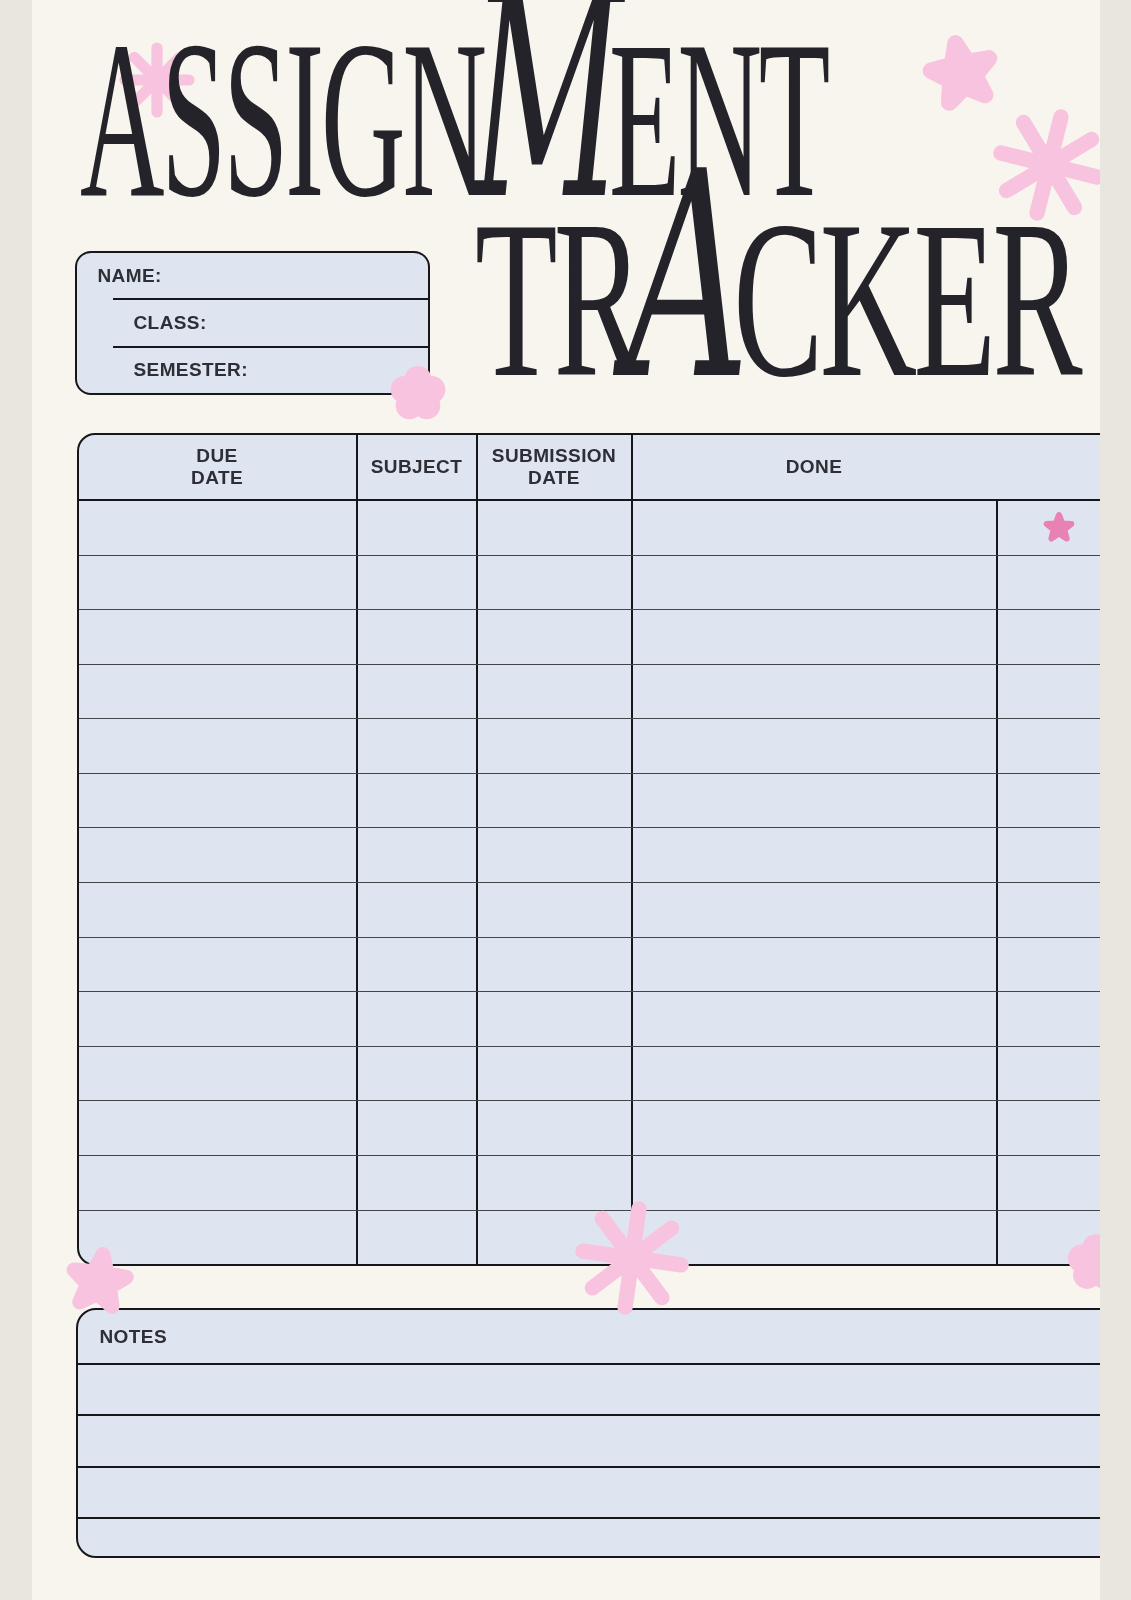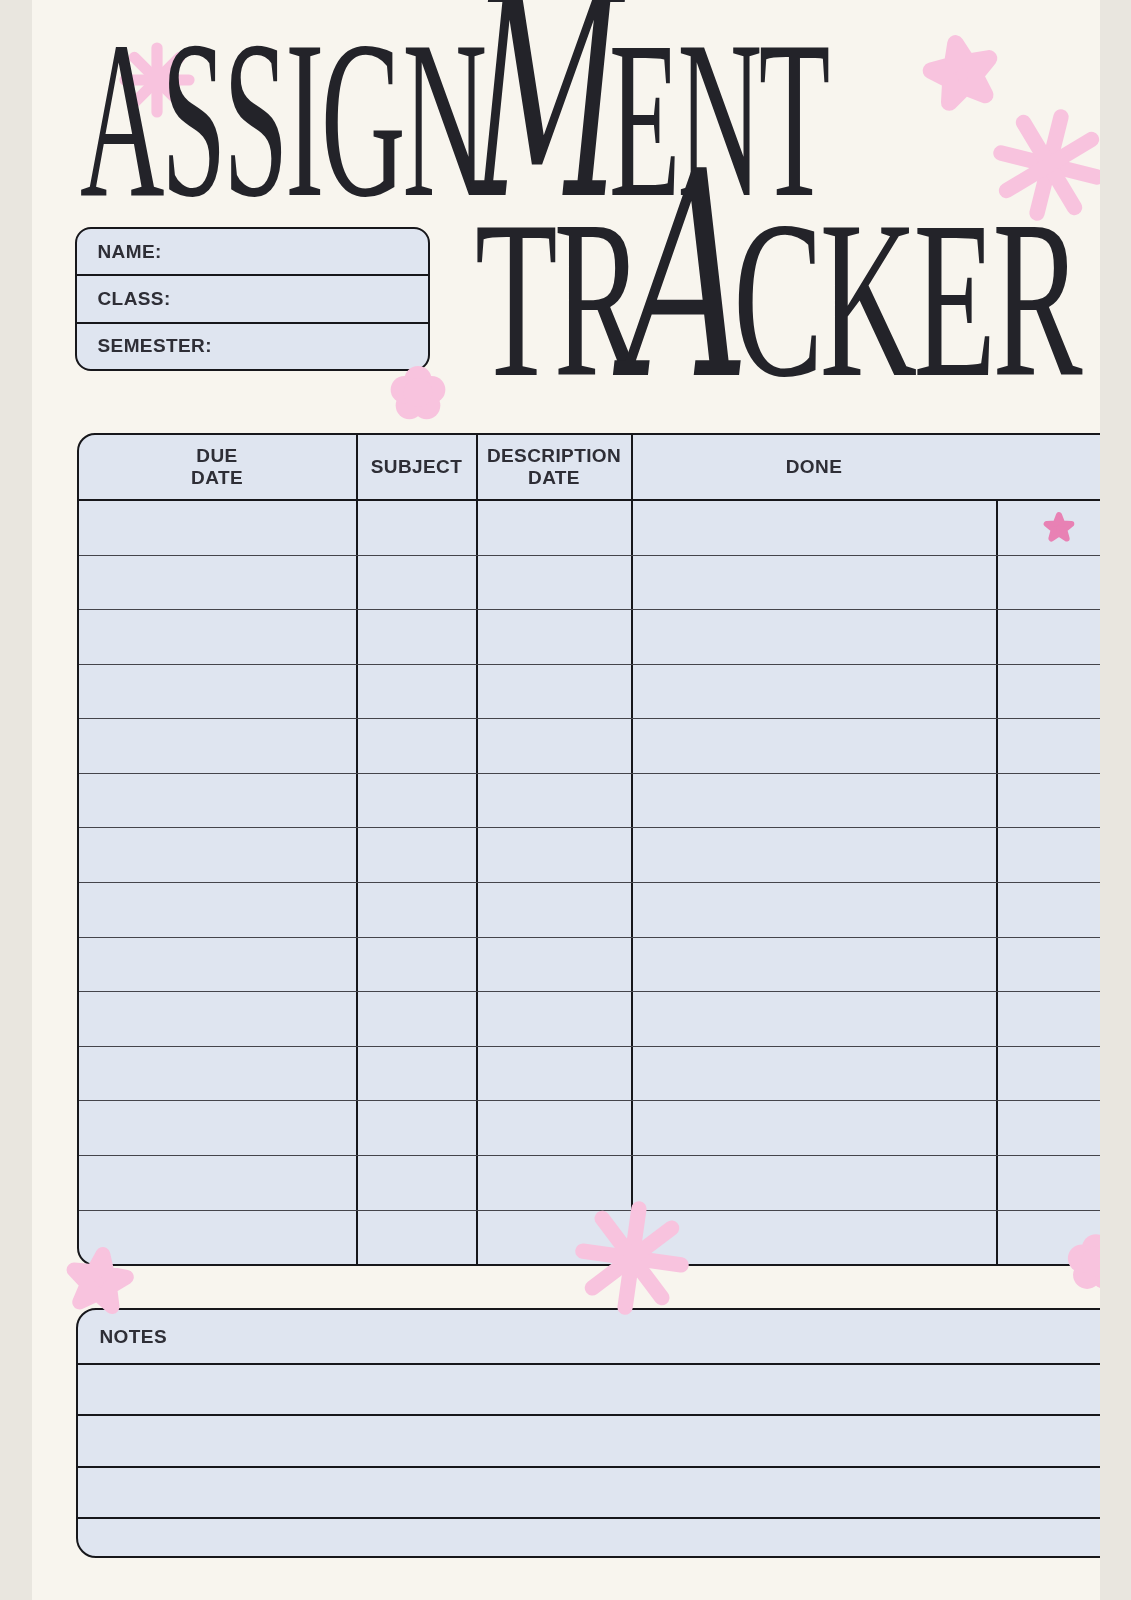--- a/index.html
+++ b/index.html
@@ -35,27 +35,27 @@
   .deco-sparkle-top-left     { left:85px;  top:40px;   width:80px;  height:80px; z-index:1; }
   .deco-star-top-right       { left:884px; top:28px;   width:92px;  height:92px; transform:rotate(-12deg); }
   .deco-sparkle-top-right    { left:958px; top:106px;  width:118px; height:118px; transform:rotate(14deg); }
   .deco-flower-header        { left:350px; top:358px;  width:72px;  height:72px; }
   .deco-star-bottom-left     { left:26px;  top:1241px; width:82px;  height:82px; transform:rotate(8deg); }
   .deco-sparkle-bottom-center{ left:541px; top:1199px; width:118px; height:118px; transform:rotate(8deg); }
   .deco-flower-bottom-right  { left:1027px;top:1226px; width:74px;  height:74px; }
 
   
   .info-box {
-    position:absolute; left:43px; top:227px; width:351px; height:140px; z-index:3;
+    position:absolute; left:43px; top:251px; width:351px; height:140px; z-index:3;
     background:var(--panel-color,#dfe5f0);
     border:2px solid var(--line-color,#17171b); border-radius:16px;
     overflow:hidden; display:flex; flex-direction:column;text-align:center;
   }
   .info-field { flex:1; display:flex; align-items:center; padding-left:21px; }
-  .info-field + .info-field { border-top:2px solid var(--line-color,#17171b); }
+  .info-field + .info-field { border-top:2px solid var(--line-color,#17171b);margin-left:36px; }
   .info-label {
     font-weight:bold; font-size:19px; letter-spacing:0.4px;
     color:var(--text-color,#2e2e36);
   }
   .info-value { flex:1; align-self:stretch; }
 
   
   .tracker-table {
     position:absolute; left:45px; top:433px; width:1042px; height:829px; z-index:3;
     background:var(--panel-color,#dfe5f0);
@@ -186,21 +186,21 @@
 
   <div class="tracker-table">
     <div class="trow thead">
         <div class="tcell th">
           <span>DUE DATE</span>
         </div>
         <div class="tcell th">
           <span>SUBJECT</span>
         </div>
         <div class="tcell th">
-          <span>DESCRIPTION DATE</span>
+          <span>SUBMISSION DATE</span>
         </div>
         <div class="tcell th">
           <span>DONE</span>
         </div>
       </div>
     <div class="tbody">
         <div class="trow">
           <div class="tcell td"></div>
           <div class="tcell td"></div>
           <div class="tcell td"></div>

